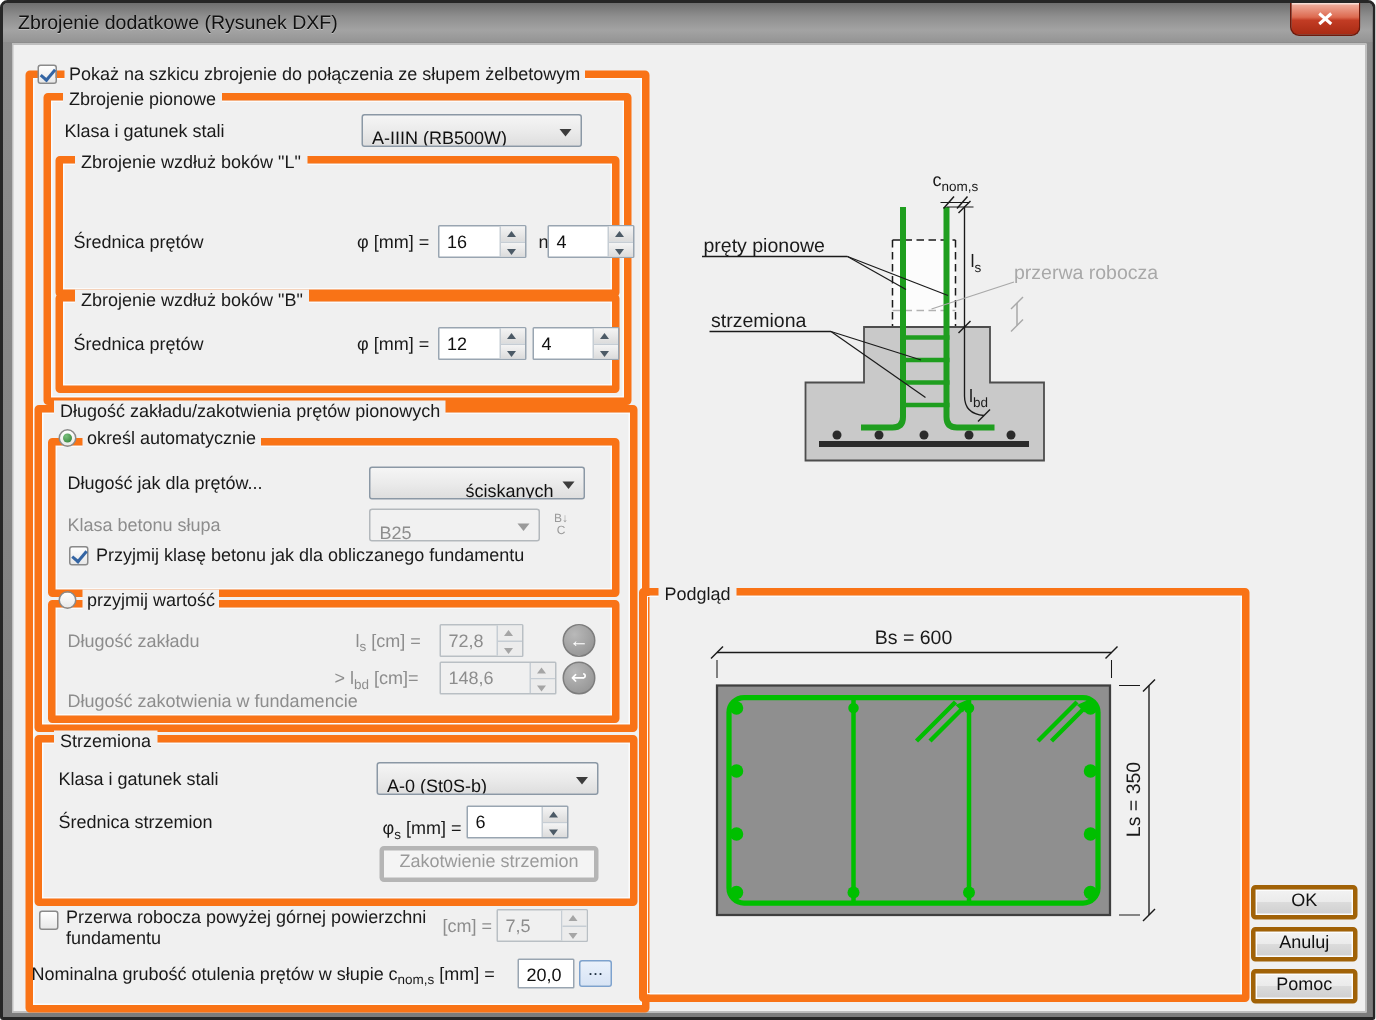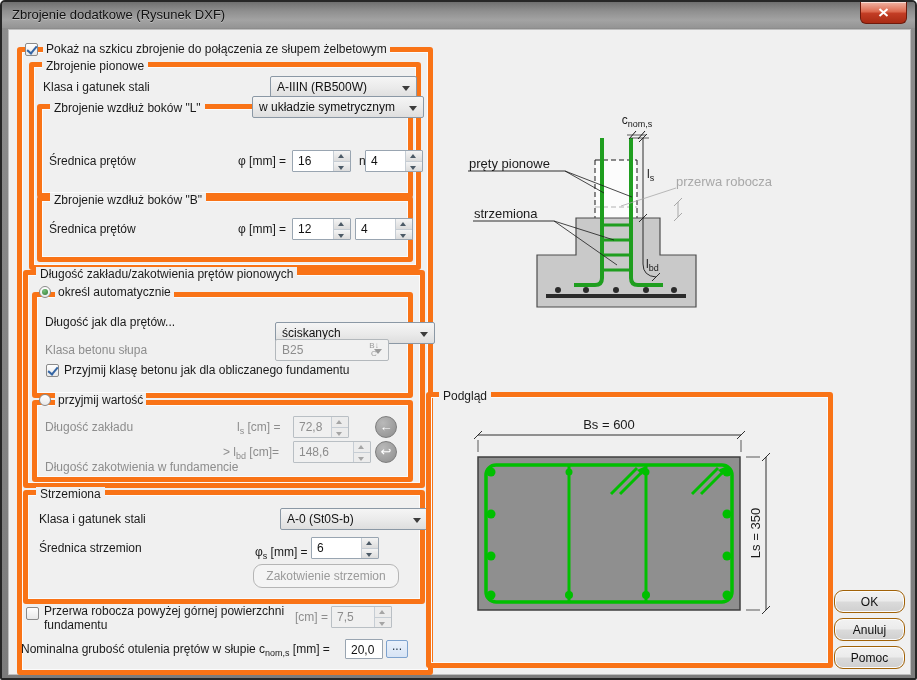--- a/index.html
+++ b/index.html
@@ -14,21 +14,21 @@
     box-shadow:inset 0 1px 0 rgba(255,255,255,.55);cursor:pointer;display:flex;align-items:center;justify-content:center;}
   .client{position:absolute;left:6px;top:27px;width:901px;height:644px;background:#f0f0f0;
     border:1px solid #bfbfbf;box-sizing:content-box;}
   .gb{position:absolute;border:5px solid #f97316;border-radius:3px;box-shadow:inset 0 0 0 1px #fbfbfb;}
   .legend{position:absolute;top:-8px;left:8px;background:#f0f0f0;padding:0 4px;font-size:12px;color:#1a1a1a;white-space:nowrap;}
   .lbl{position:absolute;font-size:12px;color:#1a1a1a;white-space:nowrap;}
   .dis{color:#8d8d8d !important;}
   .sub{font-size:9px;vertical-align:-3px;}
   .dd{position:absolute;box-sizing:border-box;height:22px;border:1px solid #8b98a5;border-radius:2px;
     background:linear-gradient(#f5f5f5,#eaeaea 55%,#dedede);font-size:12px;color:#111;
-    padding:3px 20px 0 6px;cursor:pointer;overflow:hidden;white-space:nowrap;margin-left:29px;}
+    padding:8px 20px 0 6px;cursor:pointer;overflow:hidden;white-space:nowrap;}
   .dd::after{content:"";position:absolute;right:6px;top:9px;border-left:4px solid transparent;
     border-right:4px solid transparent;border-top:5px solid #3c3c3c;}
   .dd.off{background:#f1f1f1;border-color:#b3b8bc;color:#8d8d8d;cursor:default;}
   .dd.off::after{border-top-color:#9a9a9a;}
   .spin{position:absolute;box-sizing:border-box;height:22px;display:flex;border:1px solid #99a5b1;background:#fff;border-radius:1px;}
   .spin-val{flex:1;font-size:12px;color:#111;padding:3px 0 0 5px;overflow:hidden;white-space:nowrap;}
   .spin-btns{width:16px;border-left:1px solid #c6cdd4;display:flex;flex-direction:column;}
   .spin-b{flex:1;background:linear-gradient(#f4f4f4,#dcdcdc);border-bottom:1px solid #c6cdd4;position:relative;cursor:pointer;}
   .spin-b:last-child{border-bottom:none;}
   .spin-b::after{content:"";position:absolute;left:4px;}
@@ -40,23 +40,23 @@
   .spin.off .spin-b.up::after{border-bottom-color:#a5a5a5;}
   .spin.off .spin-b.dn::after{border-top-color:#a5a5a5;}
   .cb{position:absolute;width:13px;height:13px;box-sizing:border-box;border:1px solid #8a8a8a;border-radius:2px;
     background:linear-gradient(#fefefe,#e8e8e8);cursor:pointer;}
   .cb.on::after{content:"";position:absolute;left:3px;top:0px;width:4px;height:8px;
     border-right:2px solid #3465a4;border-bottom:2px solid #3465a4;transform:rotate(40deg);}
   .radio{position:absolute;width:12px;height:12px;box-sizing:border-box;border:1px solid #8a8a8a;border-radius:50%;
     background:linear-gradient(#fff,#e9e9e9);cursor:pointer;}
   .radio.on::after{content:"";position:absolute;left:2px;top:2px;width:6px;height:6px;border-radius:50%;
     background:radial-gradient(circle at 35% 30%,#79c07e,#2e7d32);}
-  .btn{position:absolute;box-sizing:border-box;border:1px solid #a16207;border-radius:9px;font-size:12px;color:#111;
+  .btn{position:absolute;box-sizing:border-box;border:3px solid #a16207;border-radius:3px;font-size:12px;color:#111;
     background:linear-gradient(180deg,#f2f2f2 0%,#ebebeb 49%,#dbdbdb 51%,#cfcfcf 100%);
-    display:flex;align-items:center;justify-content:center;cursor:pointer;box-shadow:inset 0 0 0 1px #fcfcfc;}
+    display:flex;align-items:flex-start;justify-content:center;cursor:pointer;box-shadow:inset 0 0 0 1px #fcfcfc;}
   .btn.off{color:#9a9a9a;border-color:#b5b5b5;background:#f4f4f4;box-shadow:none;cursor:default;}
   .circle-btn{position:absolute;width:22px;height:22px;border-radius:50%;border:1px solid #7d7d7d;box-sizing:border-box;
     background:radial-gradient(circle at 35% 30%,#b9b9b9,#8e8e8e);color:#fff;font-size:13px;line-height:19px;
     text-align:center;cursor:pointer;}
   .bc-icon{position:absolute;width:20px;height:22px;font-size:8px;line-height:8px;color:#9a9a9a;cursor:pointer;
     padding-top:3px;box-sizing:border-box;text-align:center;}
   .more-btn{position:absolute;box-sizing:border-box;border:1px solid #7da2ce;border-radius:2px;
     background:linear-gradient(#eaf1fb,#d7e4f5);font-size:12px;color:#234;line-height:10px;
     text-align:center;cursor:pointer;}
   svg text{font-family:"Liberation Sans","DejaVu Sans",sans-serif;}
@@ -85,23 +85,20 @@
       <span class="legend">Zbrojenie pionowe</span>
     </div>
     <span class="lbl" style="left:34px;top:50px;">Klasa i gatunek stali</span>
     <div class="dd" style="left:232px;top:46px;width:147px;">
       <span>A-IIIN (RB500W)</span>
     </div>
 
     <div class="gb" style="left:28px;top:74px;width:366px;height:84px;">
       <span class="legend">Zbrojenie wzdłuż boków "L"</span>
     </div>
-    <div class="dd" style="left:214px;top:66px;width:172px;">
-      <span>w układzie symetrycznym</span>
-    </div>
     <span class="lbl" style="left:40px;top:124px;">Średnica prętów</span>
     <span class="lbl" style="left:229px;top:124px;">φ [mm] =</span>
     <div class="spin" style="left:283px;top:120px;width:59px;">
       <div class="spin-val">16</div>
       <div class="spin-btns">
           <div class="spin-b up"></div>
           <div class="spin-b dn"></div>
         </div>
     </div>
 
@@ -137,21 +134,21 @@
     </div>
 
     <div class="gb" style="left:14px;top:240px;width:392px;height:208px;">
       <span class="legend">Długość zakładu/zakotwienia prętów pionowych</span>
     </div>
 
     <div class="gb" style="left:23px;top:262px;width:371px;height:96px;"></div>
     <div class="radio on" style="left:30px;top:256px;"></div>
     <span class="lbl" style="left:46px;top:255px;background:#f0f0f0;padding:0 3px;">określ automatycznie</span>
     <span class="lbl" style="left:36px;top:285px;">Długość jak dla prętów...</span>
-    <div class="dd" style="left:237px;top:292px;width:160px;">
+    <div class="dd" style="left:237px;top:281px;width:144px;text-align:right;">
       <span>ściskanych</span>
     </div>
     <span class="lbl dis" style="left:36px;top:313px;">Klasa betonu słupa</span>
     <div class="dd off" style="left:237px;top:309px;width:114px;">
       <span>B25</span>
     </div>
     <div class="bc-icon" style="left:355px;top:309px;">
       <span>B↓</span><br>
       <span>C</span>
     </div>

